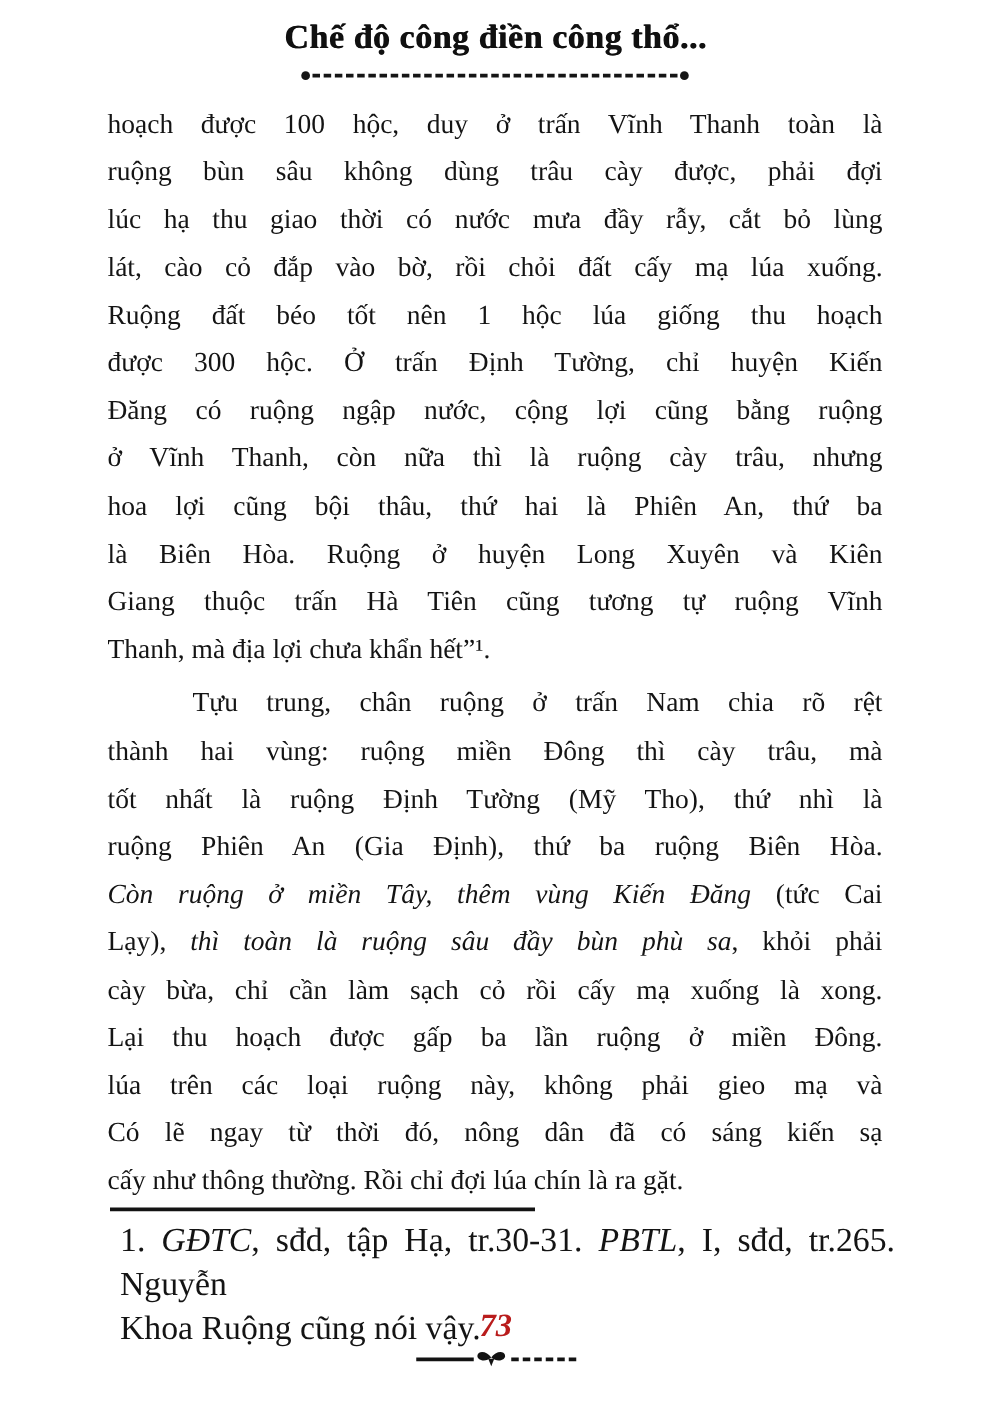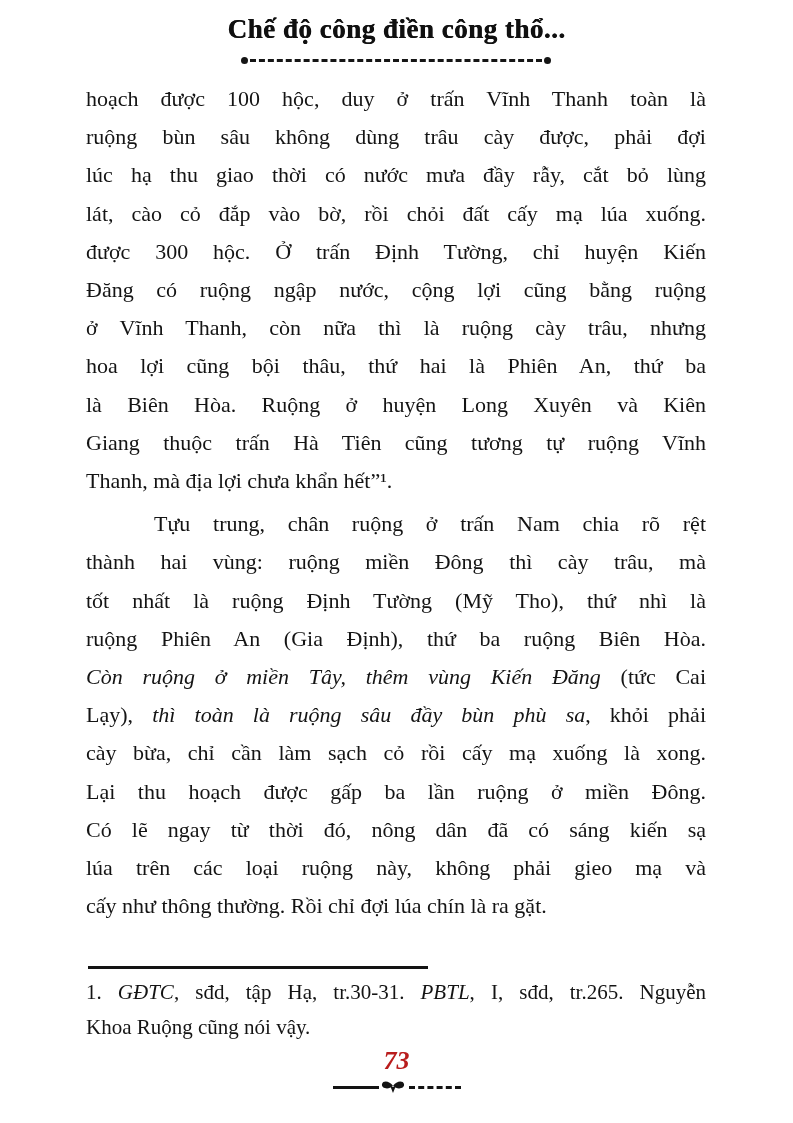--- a/index.html
+++ b/index.html
@@ -42,22 +42,22 @@
   .line.last{text-align-last:left;}
   .line.indent{text-indent:68px;}
   .it{font-style:italic;}
 
   
   .footnote-rule{
     position:absolute;top:966px;left:88px;width:340px;height:3px;
     background:#131313;
   }
   .footnote{
-    position:absolute;top:975px;left:86px;width:620px;
-    font-size:21px;line-height:35px;
+    position:absolute;top:975px;left:96px;width:620px;
+    font-size:27px;line-height:35px;
   }
   .footnote .line{min-height:35px;}
 
   
   .page-number{
     position:absolute;top:1046px;left:0;width:100%;text-align:center;
     font-size:26px;font-weight:700;font-style:italic;color:#b91c1c;
   }
   .footer-orn{
     position:absolute;top:1078px;left:0;width:100%;height:18px;
@@ -78,39 +78,40 @@
     <span class="dot l"></span>
     <span class="dot r"></span>
   </div>
 
   <div class="main-text" id="main-text">
       <div class="para">
         <div class="line">hoạch được 100 hộc, duy ở trấn Vĩnh Thanh toàn là</div>
         <div class="line">ruộng bùn sâu không dùng trâu cày được, phải đợi</div>
         <div class="line">lúc hạ thu giao thời có nước mưa đầy rẫy, cắt bỏ lùng</div>
         <div class="line">lát, cào cỏ đắp vào bờ, rồi chỏi đất cấy mạ lúa xuống.</div>
+        <div class="line">Ruộng đất béo tốt nên 1 hộc lúa giống thu hoạch</div>
         <div class="line">được 300 hộc. Ở trấn Định Tường, chỉ huyện Kiến</div>
         <div class="line">Đăng có ruộng ngập nước, cộng lợi cũng bằng ruộng</div>
         <div class="line">ở Vĩnh Thanh, còn nữa thì là ruộng cày trâu, nhưng</div>
         <div class="line">hoa lợi cũng bội thâu, thứ hai là Phiên An, thứ ba</div>
         <div class="line">là Biên Hòa. Ruộng ở huyện Long Xuyên và Kiên</div>
         <div class="line">Giang thuộc trấn Hà Tiên cũng tương tự ruộng Vĩnh</div>
         <div class="line last">Thanh, mà địa lợi chưa khẩn hết”¹.</div>
       </div>
       <div class="para">
         <div class="line indent">Tựu trung, chân ruộng ở trấn Nam chia rõ rệt</div>
         <div class="line">thành hai vùng: ruộng miền Đông thì cày trâu, mà</div>
         <div class="line">tốt nhất là ruộng Định Tường (Mỹ Tho), thứ nhì là</div>
         <div class="line">ruộng Phiên An (Gia Định), thứ ba ruộng Biên Hòa.</div>
         <div class="line"><span class="it">Còn ruộng ở miền Tây, thêm vùng Kiến Đăng</span><span> (tức Cai</span></div>
         <div class="line"><span>Lạy), </span><span class="it">thì toàn là ruộng sâu đầy bùn phù sa</span><span>, khỏi phải</span></div>
         <div class="line">cày bừa, chỉ cần làm sạch cỏ rồi cấy mạ xuống là xong.</div>
         <div class="line">Lại thu hoạch được gấp ba lần ruộng ở miền Đông.</div>
+        <div class="line">lúa trên các loại ruộng này, không phải gieo mạ và</div>
         <div class="line">Có lẽ ngay từ thời đó, nông dân đã có sáng kiến sạ</div>
-        <div class="line">lúa trên các loại ruộng này, không phải gieo mạ và</div>
         <div class="line last">cấy như thông thường. Rồi chỉ đợi lúa chín là ra gặt.</div>
       </div>
     </div>
 
   <div class="footnote-rule"></div>
 
   <div class="footnote" id="footnote">
       <div class="line"><span>1. </span><span class="it">GĐTC</span><span>, sđd, tập Hạ, tr.30-31. </span><span class="it">PBTL</span><span>, I, sđd, tr.265. Nguyễn</span></div>
       <div class="line last">Khoa Ruộng cũng nói vậy.</div>
     </div>

